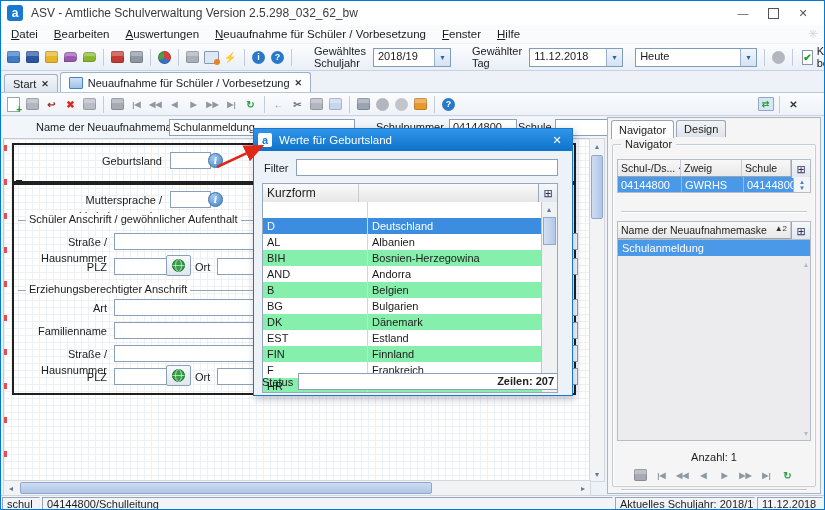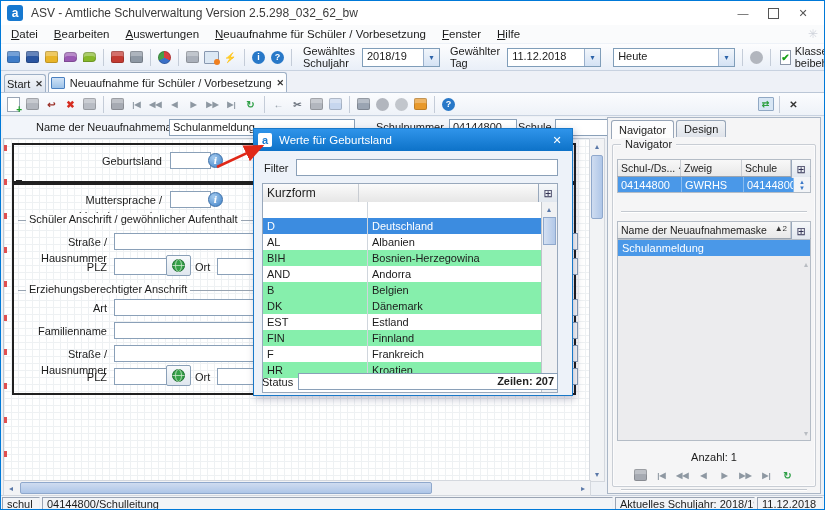--- a/index.html
+++ b/index.html
@@ -39,28 +39,28 @@
   .tb-icon .win::after{content:"";position:absolute;right:-2px;bottom:-2px;width:6px;height:6px;border-radius:50%;background:#f08020;}
   .tb-icon .pgp{width:11px;height:13px;background:#fff;border:1px solid #98a4b4;position:relative;}
   .tb-icon .pgp::after{content:"+";position:absolute;right:-3px;bottom:-4px;color:#1ea028;font-size:10px;font-weight:bold;}
   .tb-icon .syn{width:14px;height:12px;background:#d8e6f4;border:1px solid #90a8c4;border-radius:1px;
                 color:#2ea040;font-size:9px;display:flex;align-items:center;justify-content:center;font-weight:bold;}
   .nav-gl{font-size:8px;letter-spacing:0;}
   .combo{display:inline-flex;height:17px;border:1px solid #7f9db9;background:#fff;align-items:stretch;margin:0 2px;}
   .combo .val{padding:1px 4px 0;font-size:11px;}
   .combo .dd{width:15px;background:linear-gradient(#f2f6fb,#d4e2f4);border-left:1px solid #9ab0cc;color:#2b62a8;
              font-size:8px;display:flex;align-items:center;justify-content:center;}
-  .tb-label{margin:0 3px 0 6px;font-size:11px;}
+  .tb-label{margin:0 3px 0 17px;font-size:11px;}
   .checkbox-wrap{display:inline-flex;align-items:center;gap:4px;margin:0 4px;}
   .checkbox{width:13px;height:13px;background:#fff;border:1px solid #8a96a8;display:flex;align-items:center;
             justify-content:center;color:#18a018;font-size:10px;font-weight:bold;}
   
   .tabbar{height:21px;background:#eef1f7;display:flex;align-items:flex-end;padding-left:3px;gap:2px;
           border-bottom:1px solid #bac6d6;}
-  .tab{height:17px;padding:0 2px;display:inline-flex;align-items:center;gap:5px;font-size:11px;
+  .tab{height:17px;padding:0 8px;display:inline-flex;align-items:center;gap:5px;font-size:11px;
        background:linear-gradient(#f4f6f9,#dde4ee);border:1px solid #9eb0c6;border-bottom:none;border-radius:3px 3px 0 0;}
   .tab.active{height:19px;background:#fcfdfe;}
   .tab .tclose{color:#333;font-size:9px;font-weight:bold;}
   .ftab-icon{width:12px;height:10px;border:1px solid #4a80c0;background:linear-gradient(#cfe2f6,#9cc2e8);border-radius:1px;}
   
   .content{position:relative;height:379px;background:#eef1f5;}
   .main-area{position:absolute;left:2px;top:1px;width:602px;height:377px;}
   .maske-row{position:absolute;left:0;top:0;right:0;height:21px;background:#f2f5fa;}
   .maske-row .lbl{position:absolute;top:4px;font-size:11px;}
   .fld{position:absolute;border:1px solid #8aa0b8;background:#fff;height:15px;font-size:11px;padding:0 3px;
@@ -494,20 +494,24 @@
                 <span class="ca">Bosnien-Herzegowina</span>
               </div>
               <div class="crow">
                 <span class="ck">AND</span>
                 <span class="ca">Andorra</span>
               </div>
               <div class="crow alt">
                 <span class="ck">B</span>
                 <span class="ca">Belgien</span>
               </div>
+              <div class="crow">
+                <span class="ck">BG</span>
+                <span class="ca">Bulgarien</span>
+              </div>
               <div class="crow alt">
                 <span class="ck">DK</span>
                 <span class="ca">Dänemark</span>
               </div>
               <div class="crow">
                 <span class="ck">EST</span>
                 <span class="ca">Estland</span>
               </div>
               <div class="crow alt">
                 <span class="ck">FIN</span>

